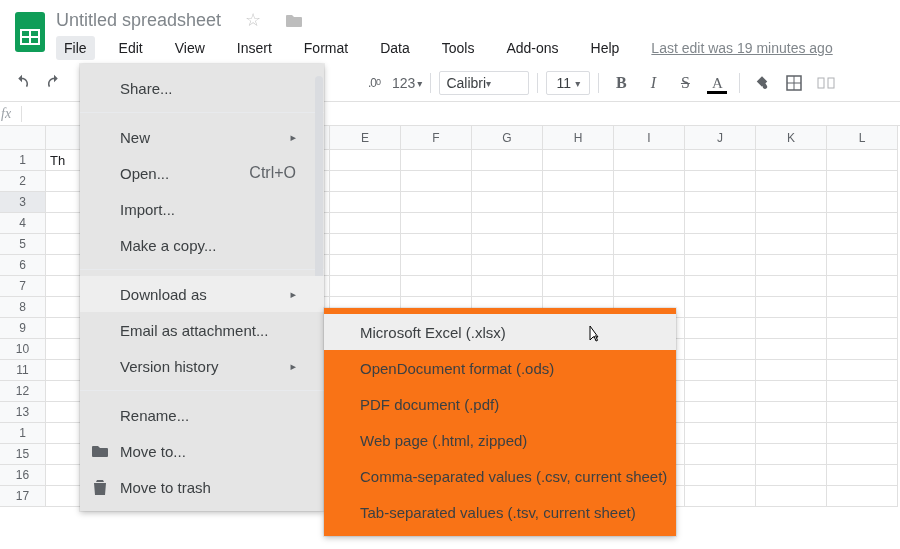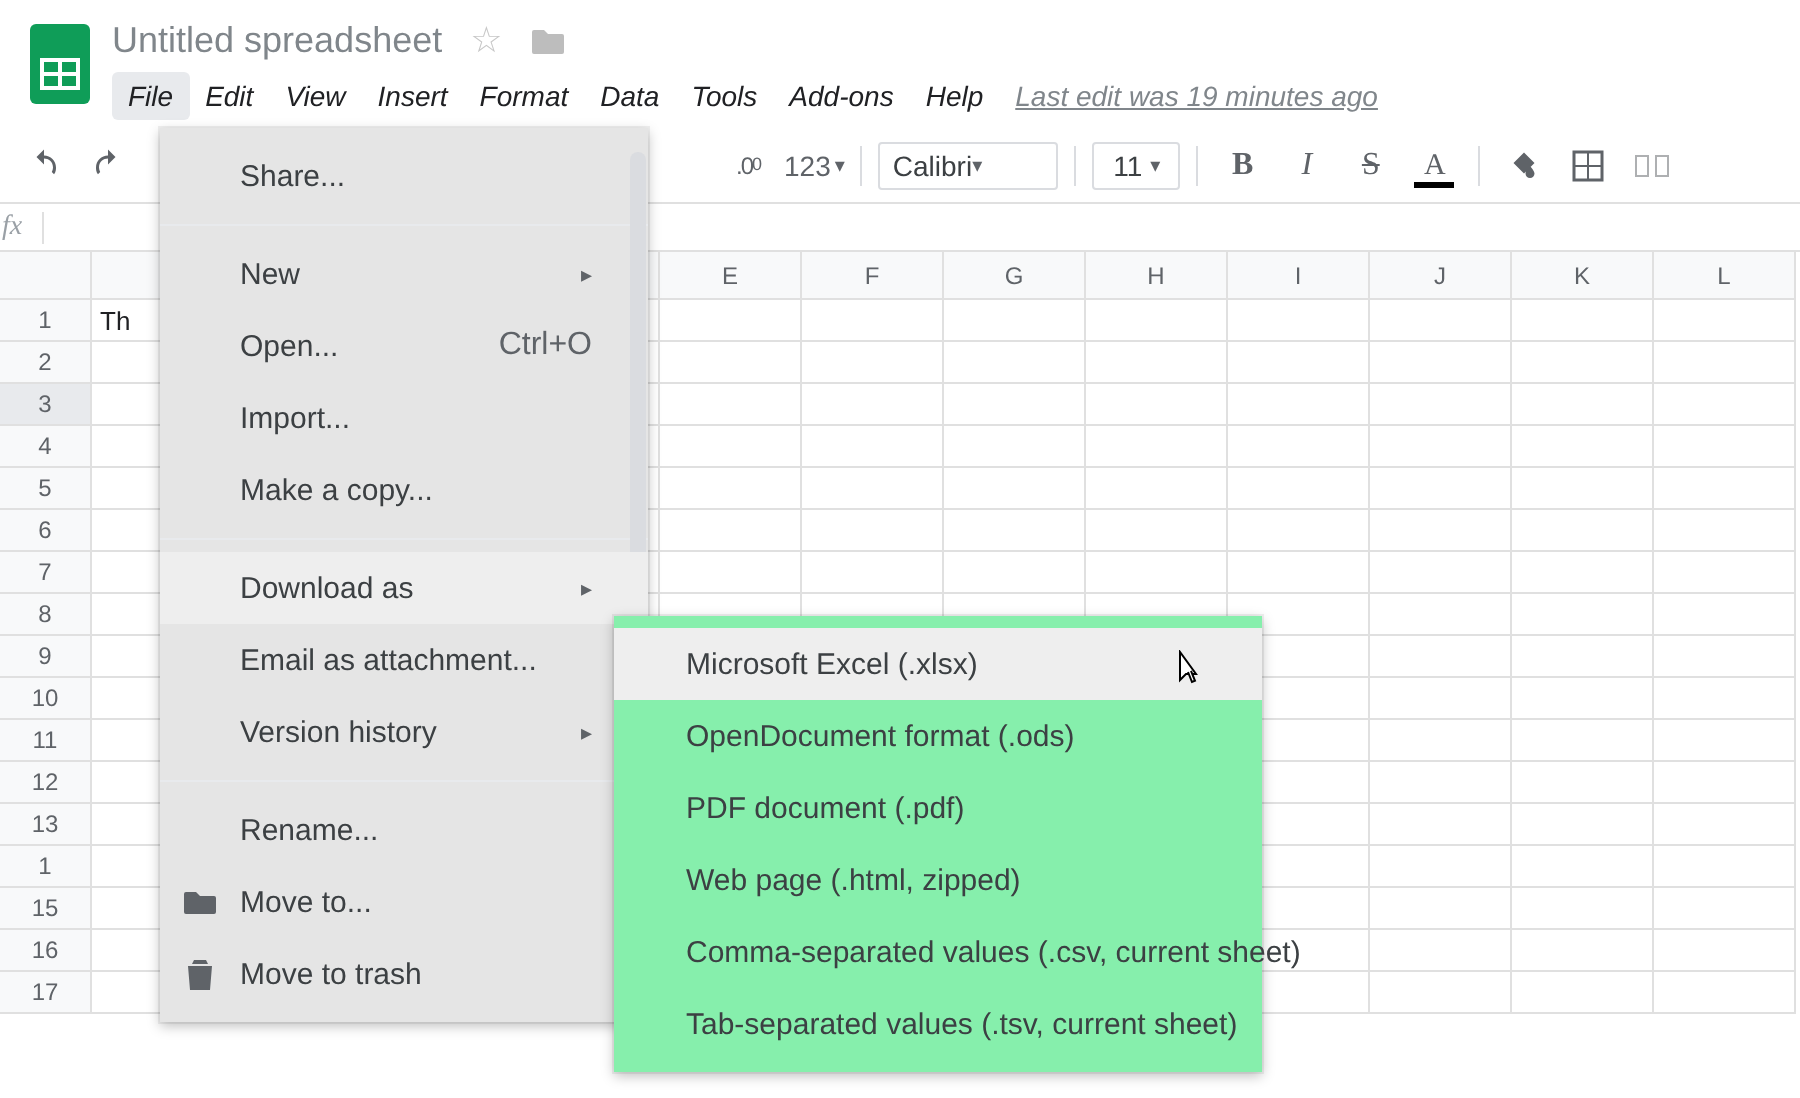--- a/index.html
+++ b/index.html
@@ -19,23 +19,23 @@
     display: flex;
     align-items: flex-start;
     padding: 6px 10px 0 10px;
     height: 64px;
   }
   .app-icon {
     width: 40px; height: 52px;
     display: flex; align-items: center; justify-content: center;
   }
   .title-block { flex: 1; padding-left: 6px; }
-  .doc-title-row { display: flex; align-items: center; gap: 14px; height: 28px; }
+  .doc-title-row { display: flex; align-items: center; gap: 24px; height: 28px; }
   .doc-title { font-size: 18px; color: #80868b; }
-  .menubar { display: flex; gap: 0; margin-top: 2px; font-style: italic; }
+  .menubar { display: flex; gap: 16px; margin-top: 2px; }
   .menubar-item {
     padding: 4px 8px; border-radius: 3px;
     font-size: 14px; color: #202124; cursor: default;
   }
   .menubar-item.open { background: #e8eaed; }
   .last-edit { color: #80868b; text-decoration: underline; padding: 4px 8px; font-size: 14px;}
   
   .toolbar {
     height: 38px;
     border-top: 1px solid #fff;
@@ -121,23 +121,23 @@
   .menu-item .shortcut, .menu-item .arrow { margin-left:auto; color:#5f6368; font-size:16px; }
   .menu-item .arrow { font-size:11px; color:#5f6368; }
   .menu-item .lead-icon {
     position:absolute; left:10px; width:20px; height:20px;
     display:flex; align-items:center; justify-content:center; color:#5f6368;
   }
   .menu-sep { height:1px; background:#e8eaed; margin:6px 0; }
   
   .submenu {
     position:absolute;
-    left: 307px; top: 308px;
-    width: 324px;
-    background:#86efac;
+    left: 324px; top: 308px;
+    width: 352px;
+    background:#f97316;
     box-shadow: 0 2px 6px rgba(0,0,0,.25), 0 0 0 1px rgba(0,0,0,.06);
     padding: 6px 0;
     z-index: 30;
   }
   .submenu .menu-item { padding: 0 28px 0 36px; }
   
   .cursor {
     position:absolute; left:589px; top:327px; z-index:40;
     font-size:16px; color:#000;
     transform: translate(-4px,-2px);

